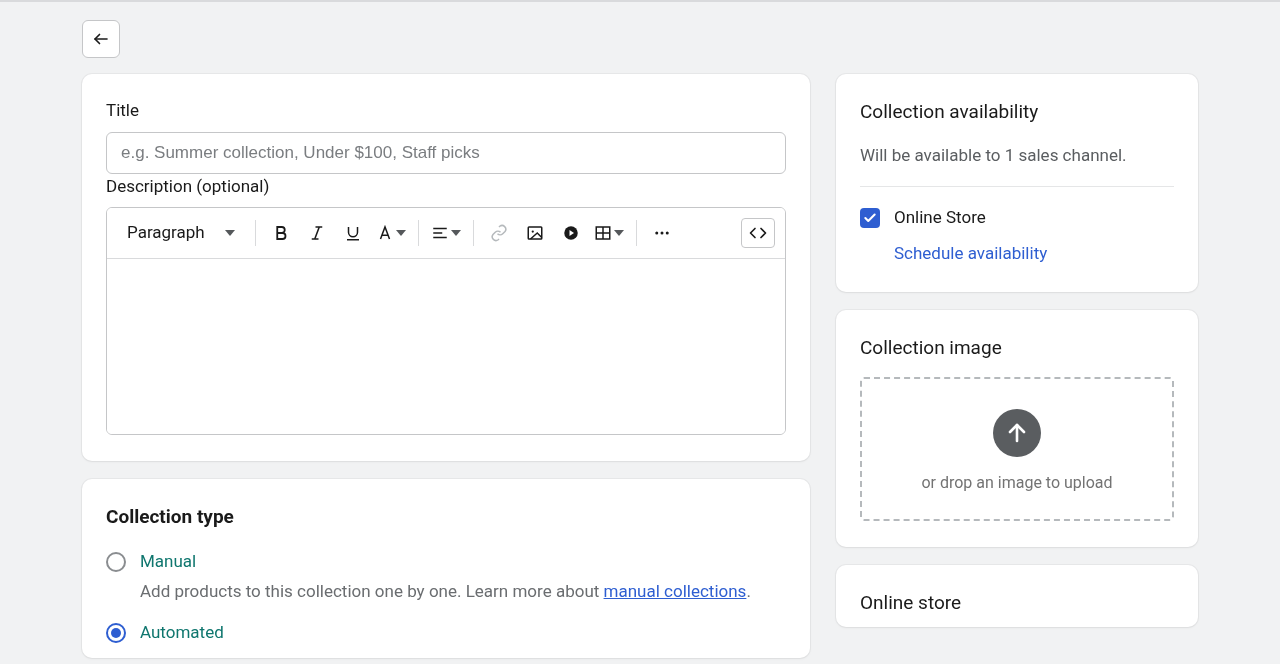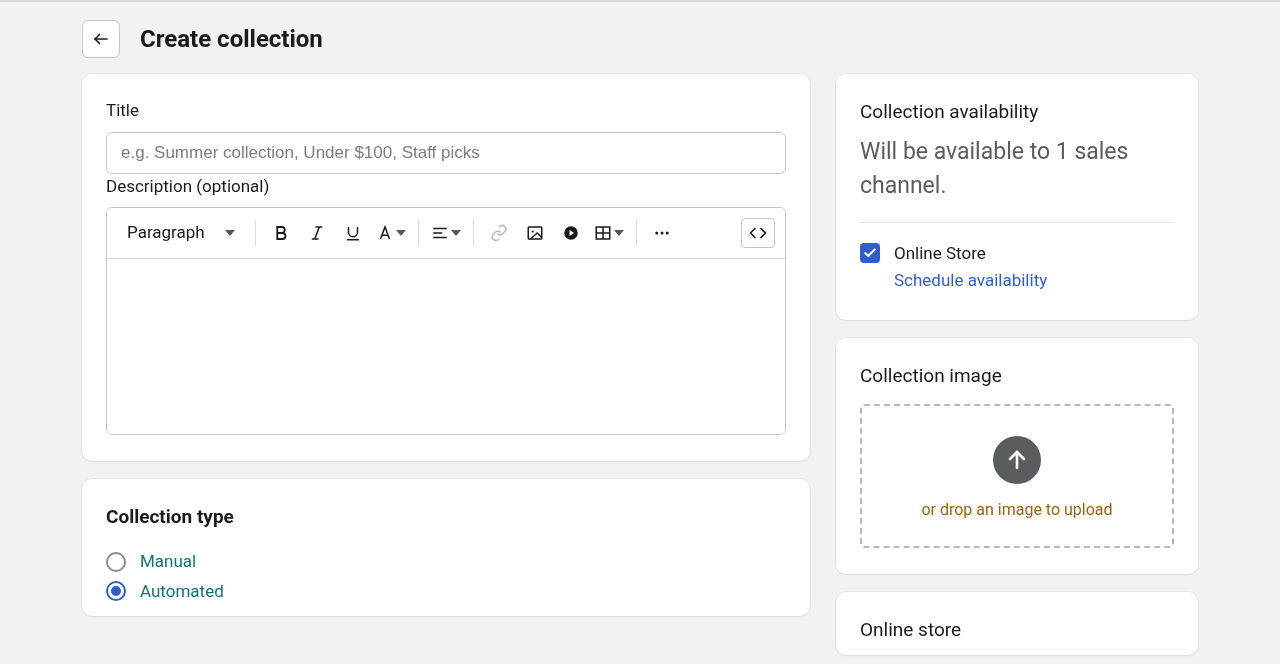--- a/index.html
+++ b/index.html
@@ -185,23 +185,23 @@
   .radio-desc a {
     color: #2e5ed1;
     text-decoration: underline;
   }
   .side-section-title {
     font-size: 19px;
     font-weight: 400;
     color: #1a1a1a;
   }
   .side-sub {
-    font-size: 23px;
+    font-size: 17px;
     color: #5a5d60;
-    margin-top: 8px;
+    margin-top: 16px;
   }
   .side-divider {
     height: 1px;
     background: #e5e6e7;
     margin: 18px 0;
   }
   .check-row {
     display: flex;
     align-items: center;
     gap: 14px;
@@ -218,21 +218,21 @@
   }
   .checkbox svg { width: 14px; height: 14px; }
   .check-label {
     font-size: 17px;
     color: #1a1a1a;
   }
   .side-link {
     color: #2e5ed1;
     font-size: 17px;
     margin-left: 34px;
-    margin-top: 2px;
+    margin-top: 10px;
     display: inline-block;
     text-decoration: none;
     cursor: pointer;
   }
   .dropzone {
     border: 2px dashed #b5b9bc;
     border-radius: 4px;
     padding: 30px 20px 24px;
     text-align: center;
     margin-top: 14px;
@@ -253,21 +253,21 @@
     border-radius: 6px;
     background: #fff;
     padding: 8px 18px;
     font-size: 17px;
     cursor: pointer;
     color: #1a1a1a;
   }
   .drop-hint {
     margin-top: 12px;
     font-size: 16px;
-    color: #a16207;
+    color: #737373;
   }
   .caret-down {
     display: inline-block;
     width: 0;
     height: 0;
     border-left: 5px solid transparent;
     border-right: 5px solid transparent;
     border-top: 6px solid #55585b;
   }
 </style>
@@ -277,21 +277,20 @@
 <div class="page-wrap">
   <div class="container">
 
     <div class="header-row">
       <button class="back-btn">
         <svg viewBox="0 0 24 24" fill="none" stroke="#1a1a1a" stroke-width="2.2" stroke-linecap="round" stroke-linejoin="round">
             <line x1="20" y1="12" x2="4" y2="12"></line>
             <polyline points="10 18 4 12 10 6"></polyline>
           </svg>
       </button>
-      <h1 class="page-title">Create collection</h1>
     </div>
 
     <div class="columns">
 
       <div>
         <div class="card">
           <div class="field-group">
             <div class="field-label">Title</div>
             <input class="text-input" placeholder="e.g. Summer collection, Under $100, Staff picks" style="">
           </div>
@@ -394,20 +393,23 @@
             </div>
           </div>
         </div>
 
         <div class="card" style="padding-bottom:8px;">
           <div class="section-title">Collection type</div>
 
           <div class="radio-row">
             <span class="radio"></span>
             <span class="radio-label">Manual</span>
+          </div>
+          <div class="radio-desc">
+            <span>Add products to this collection one by one. Learn more about </span><a href="#">manual collections</a><span>.</span>
           </div>
 
           <div class="radio-row">
             <span class="radio checked"></span>
             <span class="radio-label">Automated</span>
           </div>
         </div>
       </div>
 
       <div>

